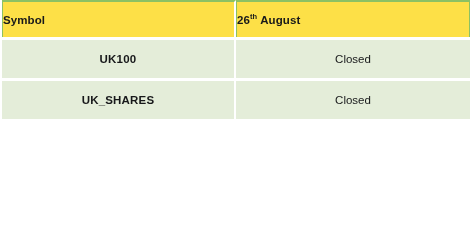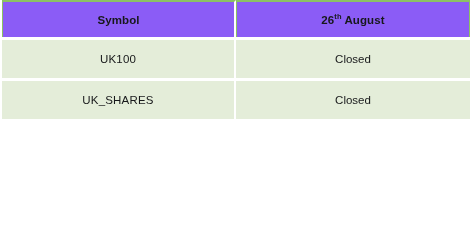--- a/index.html
+++ b/index.html
@@ -31,25 +31,25 @@
     border-spacing: 0;
     table-layout: fixed;
   }
 
   
   .trading-table thead tr {
     height: 37px;
   }
 
   .trading-table thead th {
-    background: #8b5cf6;
+    background: #fde047;
     color: #17181a;
     font-size: 11.5px;
     font-weight: bold;
-    text-align: center;
+    text-align: left;
     vertical-align: middle;
     padding: 0;
     height: 37px;
     box-sizing: border-box;
     border-top: 2px solid #8CC163;
     position: relative;
   }
 
   .trading-table thead th.col-symbol {
     border-left: 1px solid #8CC163;
@@ -84,21 +84,21 @@
     padding: 0;
     text-align: center;
     vertical-align: middle;
     box-sizing: border-box;
     border-top: 3px solid #ffffff;
     font-size: 11.5px;
     color: #17181a;
   }
 
   .trading-table tbody td.cell-symbol {
-    font-weight: normal;
+    font-weight: bold;
     border-right: 2px solid #ffffff;
     letter-spacing: 0.2px;
     margin-left: 24px;
   }
 
   .trading-table tbody td.cell-status {
     font-weight: normal;
     text-align: center;
   }
 

